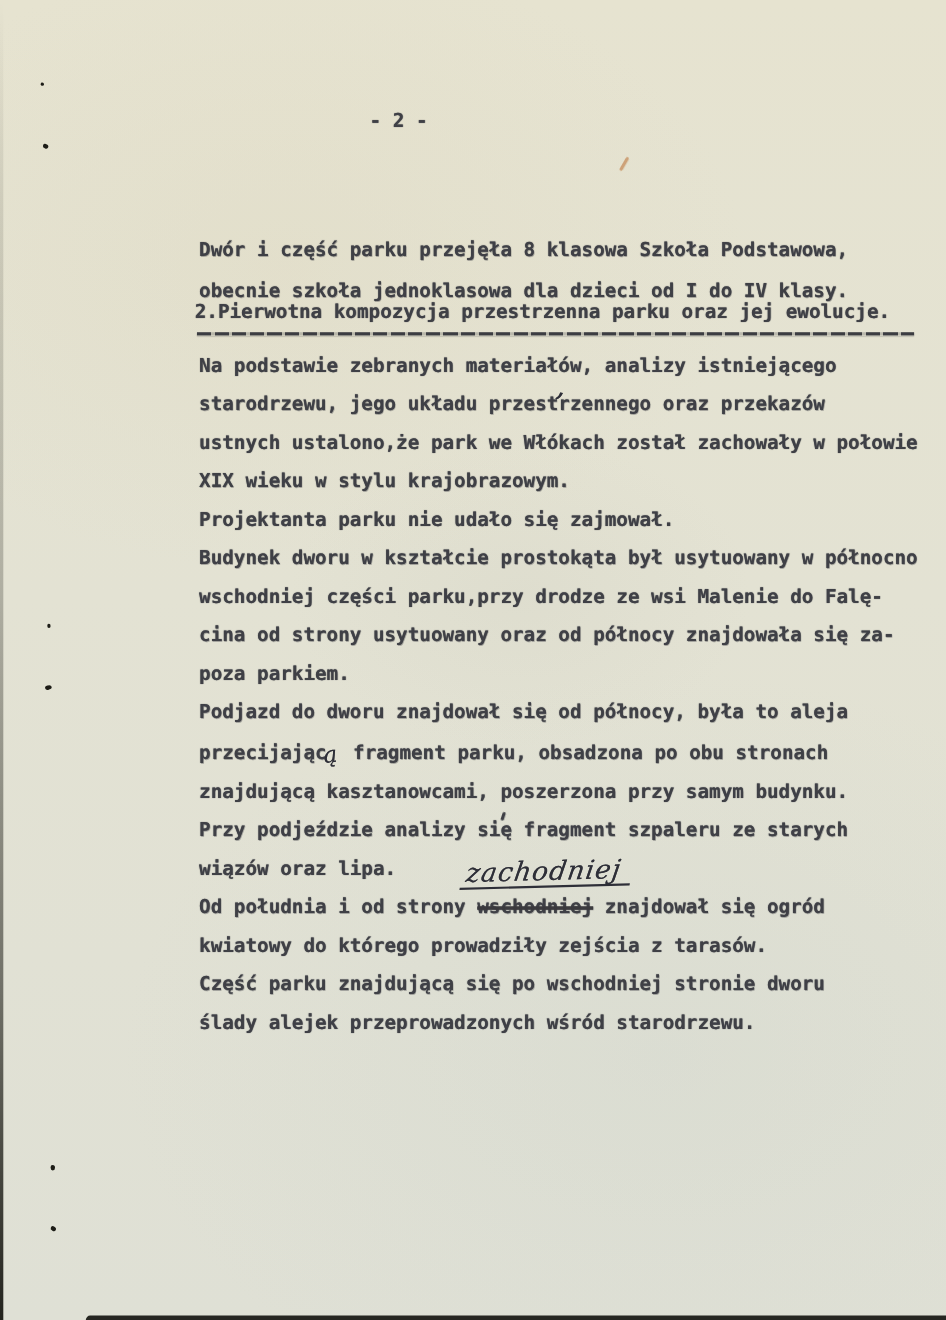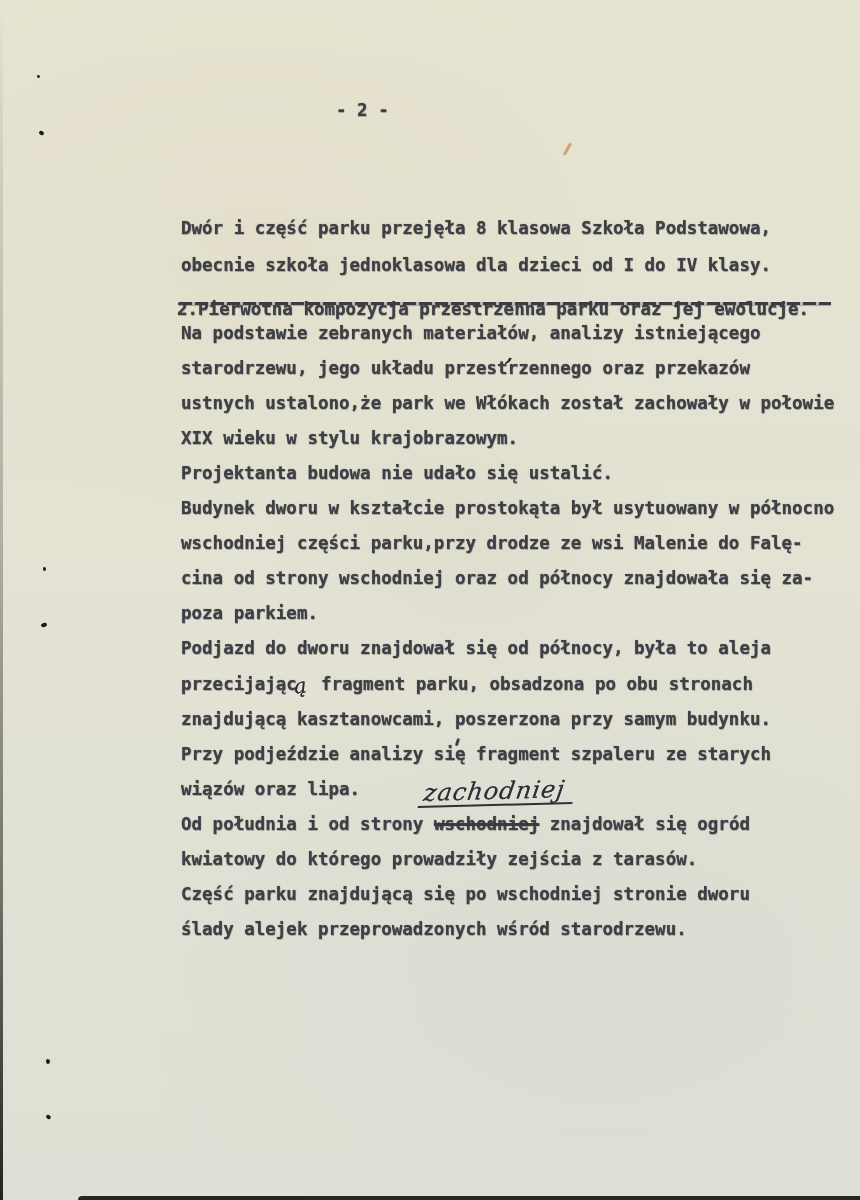--- a/index.html
+++ b/index.html
@@ -21,21 +21,21 @@
     font-weight: 700;
     font-size: 17.5px;
     color: #3f4046;
     text-shadow: 0 0 1px rgba(63,64,70,.8), 0.5px 0.5px 0 rgba(63,64,70,.3);
     filter: blur(0.3px);
     letter-spacing: 0;
   }
   .line { white-space: pre; }
   .intro   { left: 181px; top: 170px; line-height: 37px; margin-top: 40px; }
   .pageno  { left: 336px; top: 100px; line-height: 20px; }
-  .heading { left: 177px; top: 266px; line-height: 37px; margin-top: 25px; }
+  .heading { left: 177px; top: 266px; line-height: 37px; }
   .heading-rule {
     position: absolute;
     left: 179px; top: 302px;
     width: 652px; height: 3px;
     background: repeating-linear-gradient(90deg,
       #3c3d42 0px, #3c3d42 13px,
       rgba(60,61,66,.25) 13px, rgba(60,61,66,.25) 16px);
     box-shadow: 0 1px 1px rgba(60,61,66,.35);
     filter: blur(0.3px);
   }
@@ -147,24 +147,24 @@
   </div>
 
   <div class="typed heading">2.Pierwotna kompozycja przestrzenna parku oraz jej ewolucje.</div>
   <div class="heading-rule"></div>
 
   <div class="typed body">
     <div class="line">Na podstawie zebranych materiałów, analizy istniejącego</div>
     <div class="line">starodrzewu, jego układu przestrzennego oraz przekazów</div>
     <div class="line">ustnych ustalono,że park we Włókach został zachowały w połowie</div>
     <div class="line">XIX wieku w stylu krajobrazowym.</div>
-    <div class="line">Projektanta budowa nie udało się ustalić.</div>
+    <div class="line">Projektanta parku nie udało się zajmował.</div>
     <div class="line">Budynek dworu w kształcie prostokąta był usytuowany w północno</div>
     <div class="line">wschodniej części parku,przy drodze ze wsi Malenie do Falę-</div>
-    <div class="line">cina od strony wschodniej oraz od północy znajdowała się za-</div>
+    <div class="line">cina od strony usytuowany oraz od północy znajdowała się za-</div>
     <div class="line">poza parkiem.</div>
     <div class="line">Podjazd do dworu znajdował się od północy, była to aleja</div>
 
     <div class="line"><span>przecijając</span><span class="hand hand-char">ą</span><span> fragment parku, obsadzona po obu stronach</span></div>
 
     <div class="line">znajdującą kasztanowcami, poszerzona przy samym budynku.</div>
     <div class="line">Przy podjeździe analizy się fragment szpaleru ze starych</div>
     <div class="line">wiązów oraz lipa.</div>
 
     <div class="line"><span>Od południa i od strony </span><span class="struck-wrap"><span class="hand hand-word">zachodniej</span><span class="struck">wschodniej</span></span><span> znajdował się ogród</span></div>

